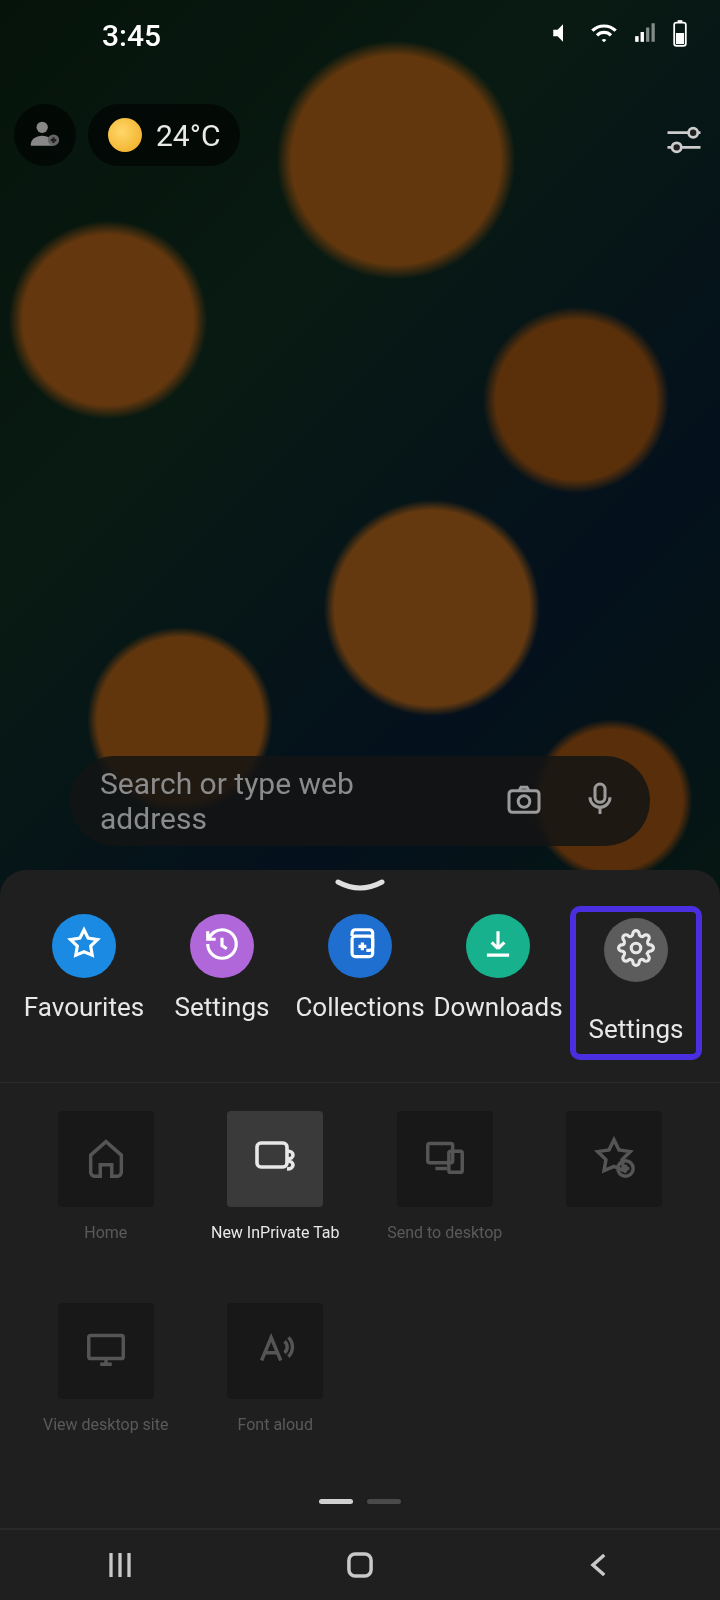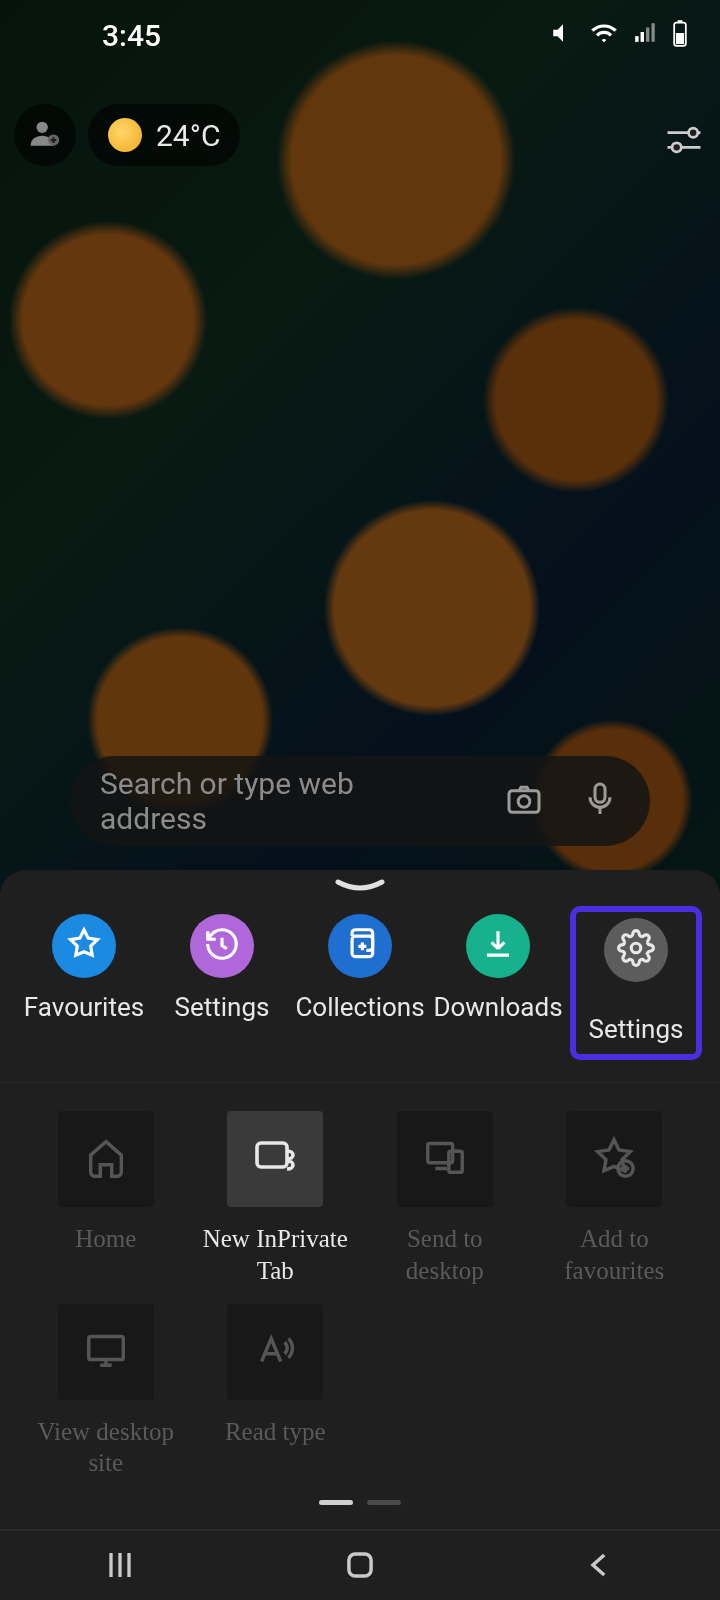--- a/index.html
+++ b/index.html
@@ -39,21 +39,21 @@
   .row-top { display: flex; justify-content: space-between; padding: 18px 18px 22px 18px; }
   .top-item { width: 132px; display: flex; flex-direction: column; align-items: center; gap: 14px; }
   .top-circle { width: 64px; height: 64px; border-radius: 50%; display: flex; align-items: center; justify-content: center; }
   .top-label { color: #e8e8e8; font-size: 26px; text-align: center; }
   .highlight-box { border: 6px solid #4a2fe0; border-radius: 10px; padding: 6px 4px 10px 4px; margin-top:-8px;gap:32px;}
   .divider { height: 2px; background: #2a2a2a; }
   .grid { display: grid; grid-template-columns: repeat(4, 1fr); gap: 18px 18px; padding: 28px 30px 10px 30px; }
   .grid-item { display: flex; flex-direction: column; align-items: center; gap: 16px; }
   .grid-tile { width: 96px; height: 96px; background: #181818; display: flex; align-items: center; justify-content: center; border-radius: 4px;}
   .grid-tile.active { background: #3a3a3a; }
-  .grid-label { font-size: 25px; text-align: center; line-height: 1.25; min-height:62px; display:flex; align-items:flex-start; justify-content:center;font-family:Liberation Serif, serif;}
+  .grid-label { font-size: 16px; text-align: center; line-height: 1.25; min-height:62px; display:flex; align-items:flex-start; justify-content:center;}
   .grid-label.dim { color: #5a5a5a; }
   .grid-label.bright { color: #e8e8e8; }
   .pager { display: flex; justify-content: center; gap: 14px; padding: 12px 0 24px 0; }
   .pager-dash { width: 34px; height: 5px; border-radius: 3px; background: #4a4a4a; }
   .pager-dash.active { background: #d0d0d0; }
   .nav-divider { height:2px; background:#2a2a2a;}
   .nav-bar { height: 110px; display: flex; align-items: center; justify-content: space-around; }
   .nav-btn { color: #c9c9c9; width:120px; display:flex; justify-content:center;}
 </style>
 </head>
@@ -232,39 +232,38 @@
         <span class="grid-label dim">Send to desktop</span>
       </div>
       <div class="grid-item">
         <div class="grid-tile">
             <span><svg width="46" height="46" viewBox="0 0 24 24" fill="none" stroke="#555" stroke-width="1.8">
                 <path d="M12 3l2.6 5.3 5.9.9-4.3 4.1 1 5.8L12 16.9 6.8 19.1l1-5.8L3.5 9.2l5.9-.9L12 3z"></path>
                 <circle cx="18" cy="18" r="4"></circle>
                 <path d="M18 16v4M16 18h4"></path>
               </svg></span>
           </div>
-        <span class="grid-label dim">Add to favourites</span>
       </div>
       <div class="grid-item">
         <div class="grid-tile">
             <span><svg width="46" height="46" viewBox="0 0 24 24" fill="none" stroke="#555" stroke-width="1.8">
                 <rect x="3" y="5" width="18" height="12" rx="1"></rect>
                 <path d="M9 20h6M12 17v3"></path>
               </svg></span>
           </div>
         <span class="grid-label dim">View desktop site</span>
       </div>
       <div class="grid-item">
         <div class="grid-tile">
             <span><svg width="46" height="46" viewBox="0 0 24 24" fill="none" stroke="#555" stroke-width="1.8">
                 <path d="M5 18l5-12 5 12M7 14h6"></path>
                 <path d="M17 8a4 4 0 010 6M19 6a7 7 0 010 10"></path>
               </svg></span>
           </div>
-        <span class="grid-label dim">Read type</span>
+        <span class="grid-label dim">Font aloud</span>
       </div>
     </div>
 
     <div class="pager">
       <div class="pager-dash active"></div>
       <div class="pager-dash"></div>
     </div>
 
     <div class="nav-divider"></div>
     <div class="nav-bar">

